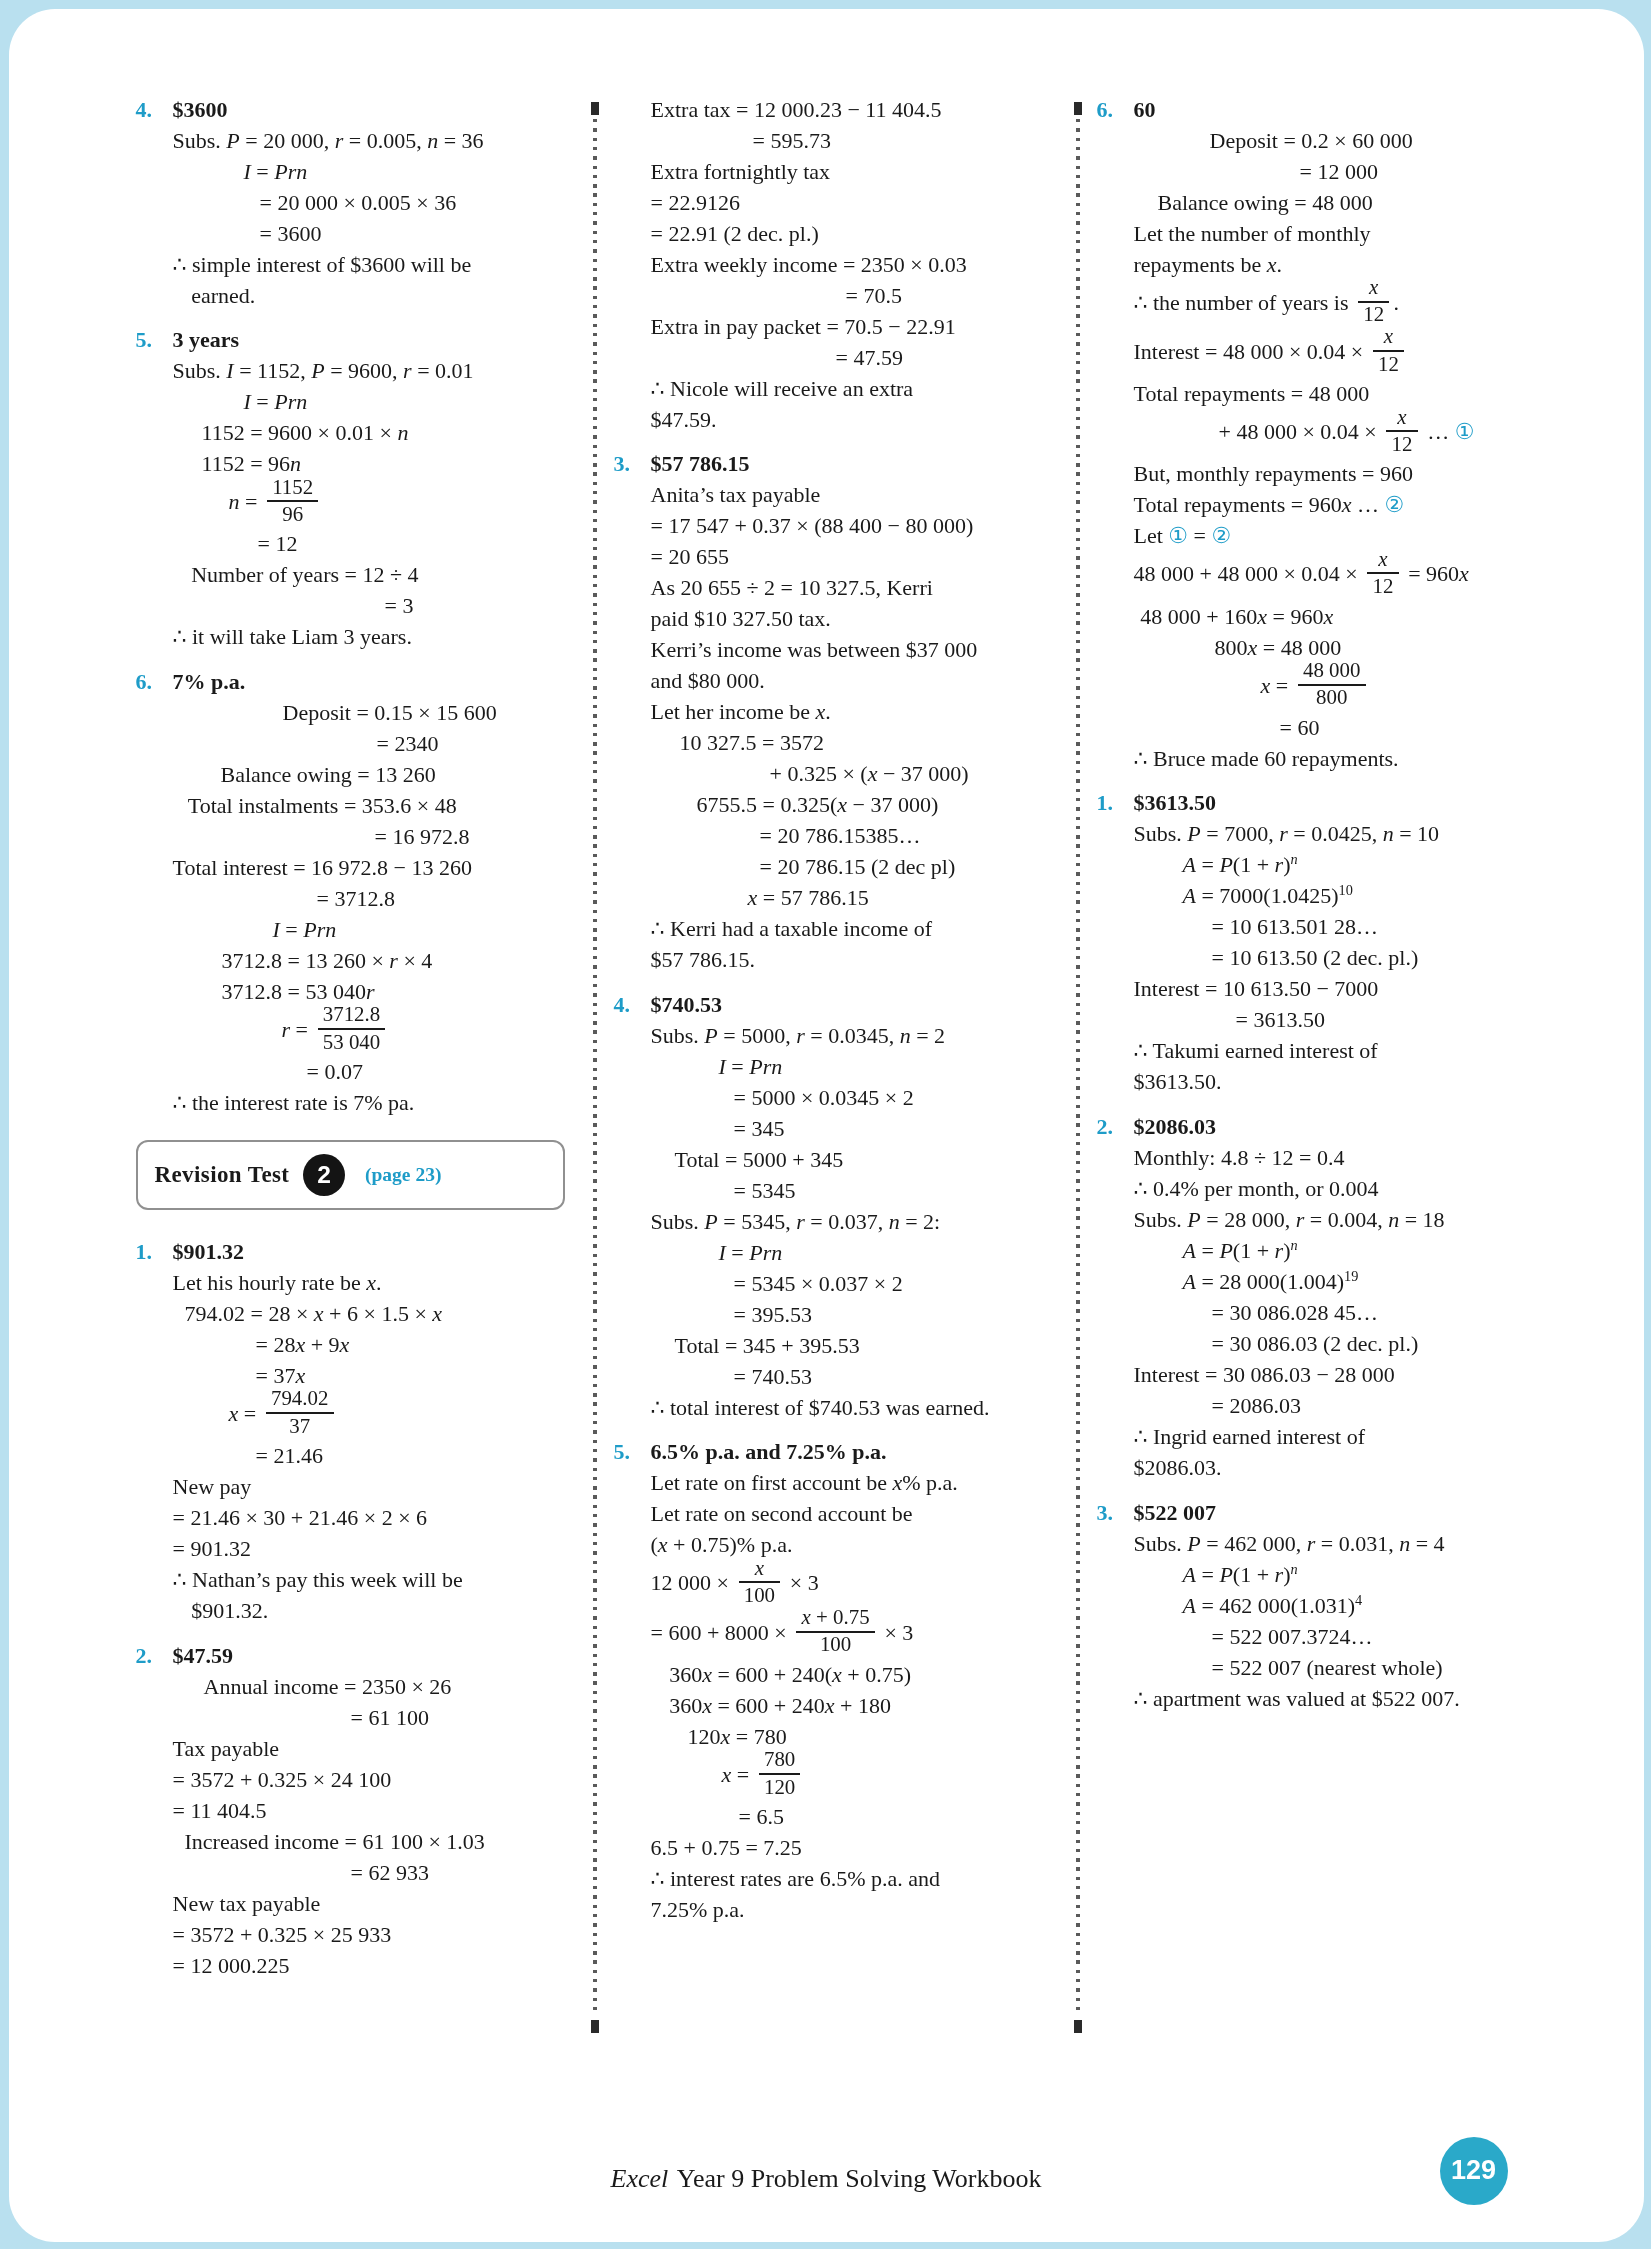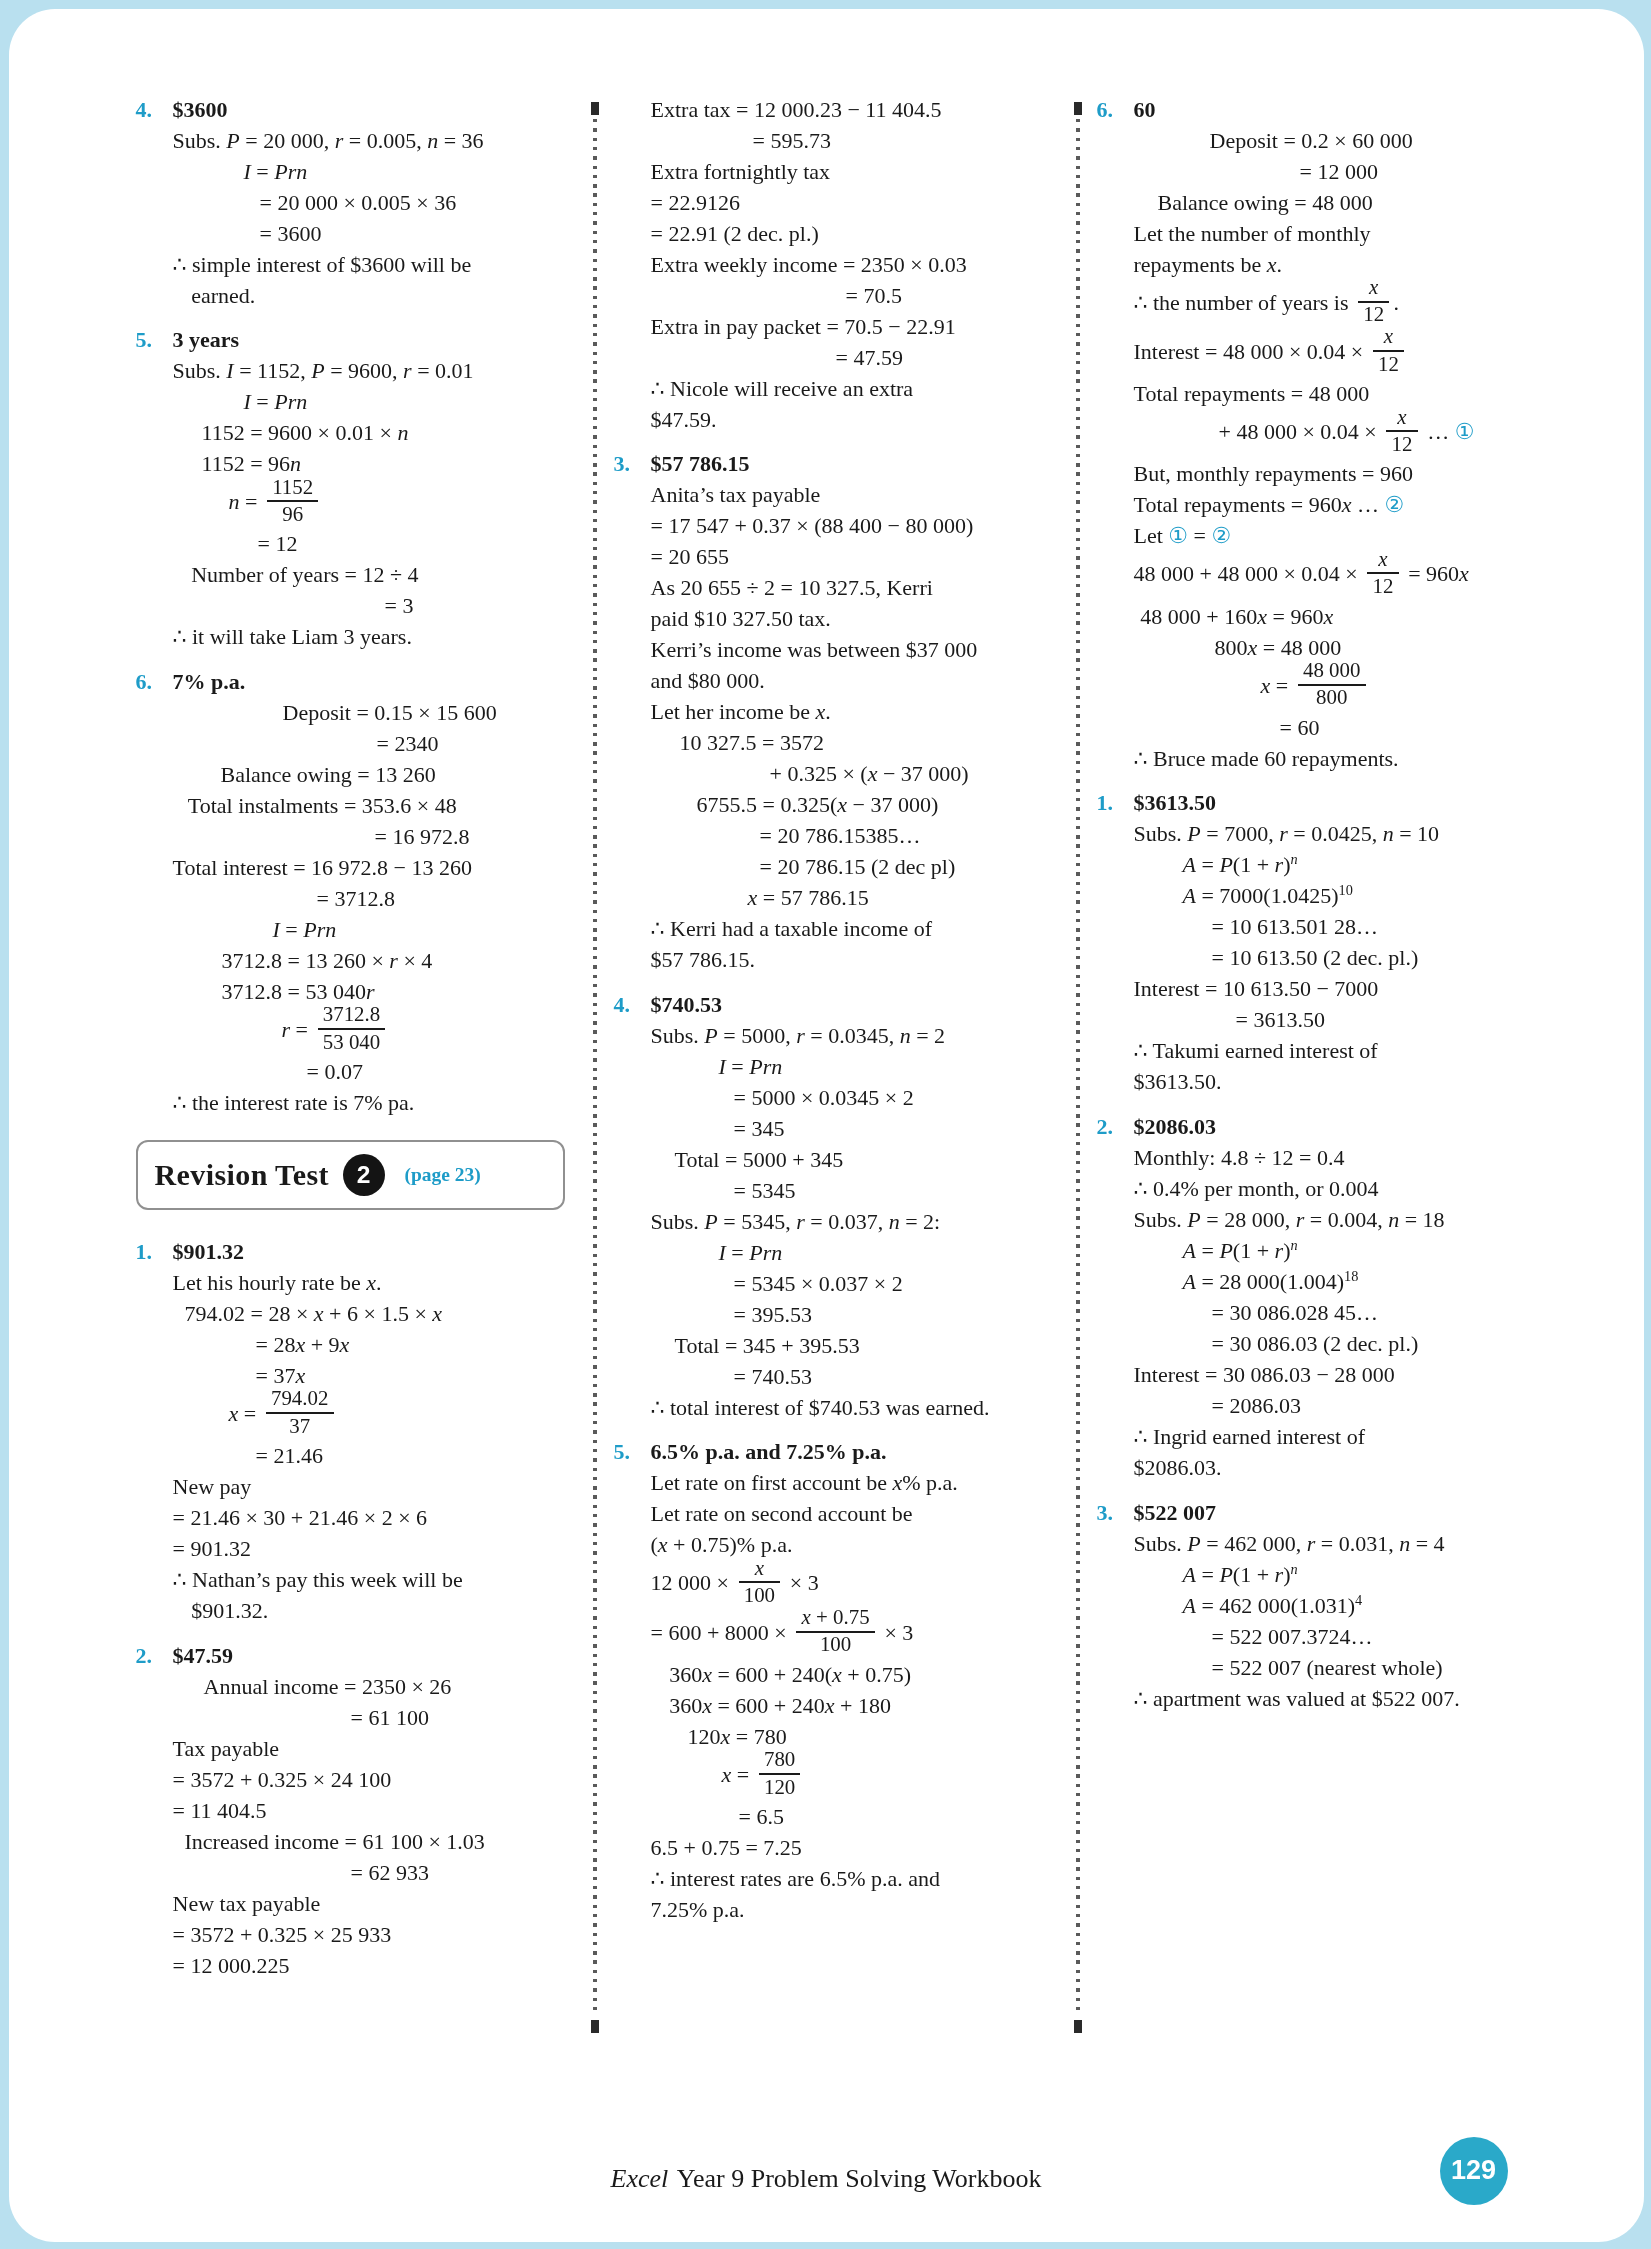--- a/index.html
+++ b/index.html
@@ -98,21 +98,21 @@
     border-radius:12px;
     padding:12px 17px;
     width:429px;
   }
   .hbox.keyskill{
     background:var(--ks-bg);
     border-radius:12px;
     padding:13.6px 18.7px;
     width:446px;
   }
-  .hbox-title{font-weight:bold;font-size:30px;letter-spacing:0.4px;}
+  .hbox-title{font-weight:bold;font-size:23px;letter-spacing:0.4px;}
   .hbox.keyskill .hbox-title{font-size:31px;color:#14223c;}
   .badge{
     width:42px;height:42px;
     border-radius:50%;
     color:#fff;
     font-weight:bold;
     display:flex;align-items:center;justify-content:center;
     margin-left:13.6px;
     font-family:"Liberation Sans","DejaVu Sans",sans-serif;
     font-size:24.6px;
@@ -365,21 +365,21 @@
           <div class="line" style="padding-left:102px">= 3613.50</div>
           <div class="line">∴ Takumi earned interest of</div>
           <div class="line">$3613.50.</div>
         </div>
         <div class="solution">
           <div class="line head"><span class="sol-num">2.</span><span class="sol-ans">$2086.03</span></div>
           <div class="line">Monthly: 4.8 ÷ 12 = 0.4</div>
           <div class="line">∴ 0.4% per month, or 0.004</div>
           <div class="line">Subs. <i>P</i> = 28 000, <i>r</i> = 0.004, <i>n</i> = 18</div>
           <div class="line" style="padding-left:49px"><i>A</i> = <i>P</i>(1 + <i>r</i>)<sup><i>n</i></sup></div>
-          <div class="line" style="padding-left:49px"><i>A</i> = 28 000(1.004)<sup>18</sup></div>
+          <div class="line" style="padding-left:49px"><i>A</i> = 28 000(1.004)<sup>19</sup></div>
           <div class="line" style="padding-left:78px">= 30 086.028 45…</div>
           <div class="line" style="padding-left:78px">= 30 086.03 (2 dec. pl.)</div>
           <div class="line">Interest = 30 086.03 − 28 000</div>
           <div class="line" style="padding-left:78px">= 2086.03</div>
           <div class="line">∴ Ingrid earned interest of</div>
           <div class="line">$2086.03.</div>
         </div>
         <div class="solution">
           <div class="line head"><span class="sol-num">3.</span><span class="sol-ans">$522 007</span></div>
           <div class="line">Subs. <i>P</i> = 462 000, <i>r</i> = 0.031, <i>n</i> = 4</div>

